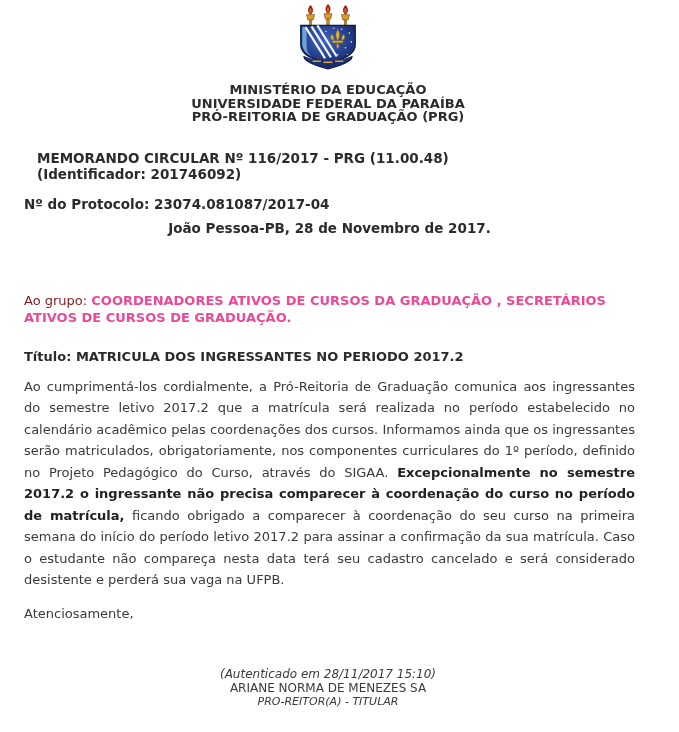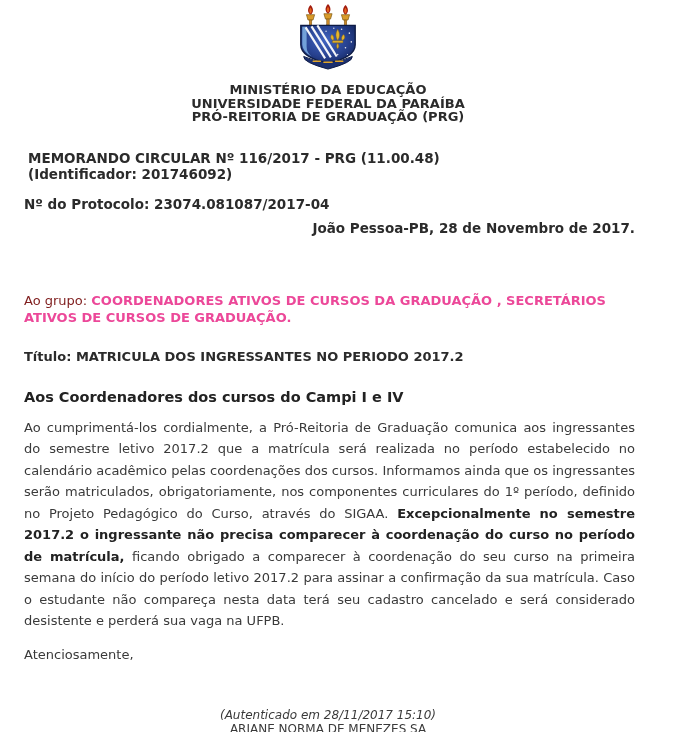--- a/index.html
+++ b/index.html
@@ -16,36 +16,36 @@
   .logo-wrap { text-align: center; padding-top: 4px; height: 70px; }
   .org-header {
     margin-top: 13px;
     text-align: center;
     font-weight: bold;
     font-size: 13px;
     line-height: 13.5px;
     color: #2b2b2b;
   }
   .memo-head {
-    margin: 26px 24px 0 28px;
+    margin: 26px 24px 0 37px;
     font-weight: bold;
     font-size: 13.5px;
     line-height: 16px;
     color: #2b2b2b;
   }
   .protocol-line {
     margin: 14px 24px 8px 24px;
     font-weight: bold;
     font-size: 13.5px;
     line-height: 16px;
     color: #2b2b2b;
   }
   .date-line {
     margin: 0 21px 0 24px;
-    text-align: right;
+    text-align: center;
     font-weight: bold;
     font-size: 13.5px;
     line-height: 16px;
     color: #2b2b2b;
   }
   .recipients {
     margin: 56px 21px 0 24px;
     font-size: 13px;
     line-height: 17px;
   }
@@ -175,21 +175,20 @@
   <div class="protocol-line">Nº do Protocolo: 23074.081087/2017-04</div>
 
   <div class="date-line">João Pessoa-PB, 28 de Novembro de 2017.</div>
 
   <div class="recipients">
     <span class="label">Ao grupo: </span><span class="value">COORDENADORES ATIVOS DE CURSOS DA GRADUAÇÃO , SECRETÁRIOS ATIVOS DE CURSOS DE GRADUAÇÃO.</span>
   </div>
 
   <div class="title-line">Título: MATRICULA DOS INGRESSANTES NO PERIODO 2017.2</div>
 
-  <div class="salutation">Aos Coordenadores dos cursos do Campi I e IV</div>
 
   <p class="body-par">
     <span>Ao cumprimentá-los cordialmente, a Pró-Reitoria de Graduação comunica aos ingressantes do semestre letivo 2017.2 que a matrícula será realizada no período estabelecido no calendário acadêmico pelas coordenações dos cursos. Informamos ainda que os ingressantes serão matriculados, obrigatoriamente, nos componentes curriculares do 1º período, definido no Projeto Pedagógico do Curso, através do SIGAA. </span><span class="bold-seg">Excepcionalmente no semestre 2017.2 o ingressante não precisa comparecer à coordenação do curso no período de matrícula,</span><span> ficando obrigado a comparecer à coordenação do seu curso na primeira semana do início do período letivo 2017.2 para assinar a confirmação da sua matrícula. Caso o estudante não compareça nesta data terá seu cadastro cancelado e será considerado desistente e perderá sua vaga na UFPB.</span>
   </p>
 
   <div class="closing">Atenciosamente,</div>
 
   <div class="signature">
     <div class="sig-italic">(Autenticado em 28/11/2017 15:10)</div>
     <div>ARIANE NORMA DE MENEZES SA</div>

